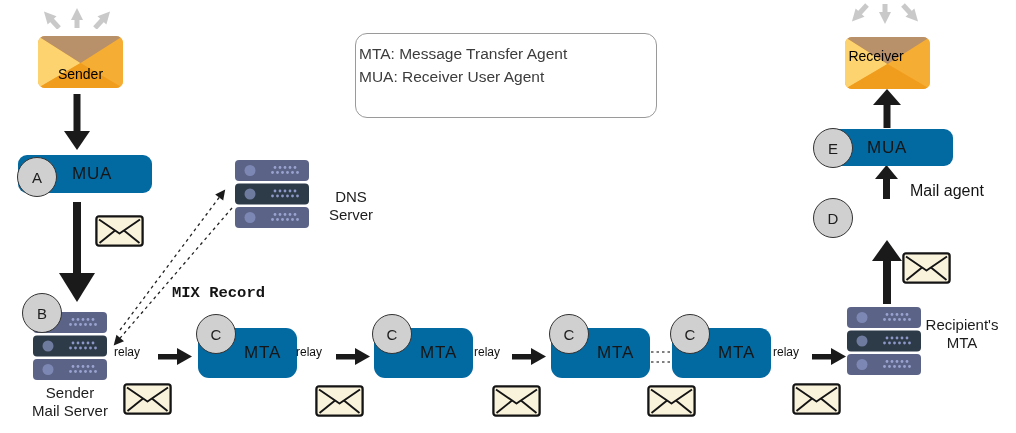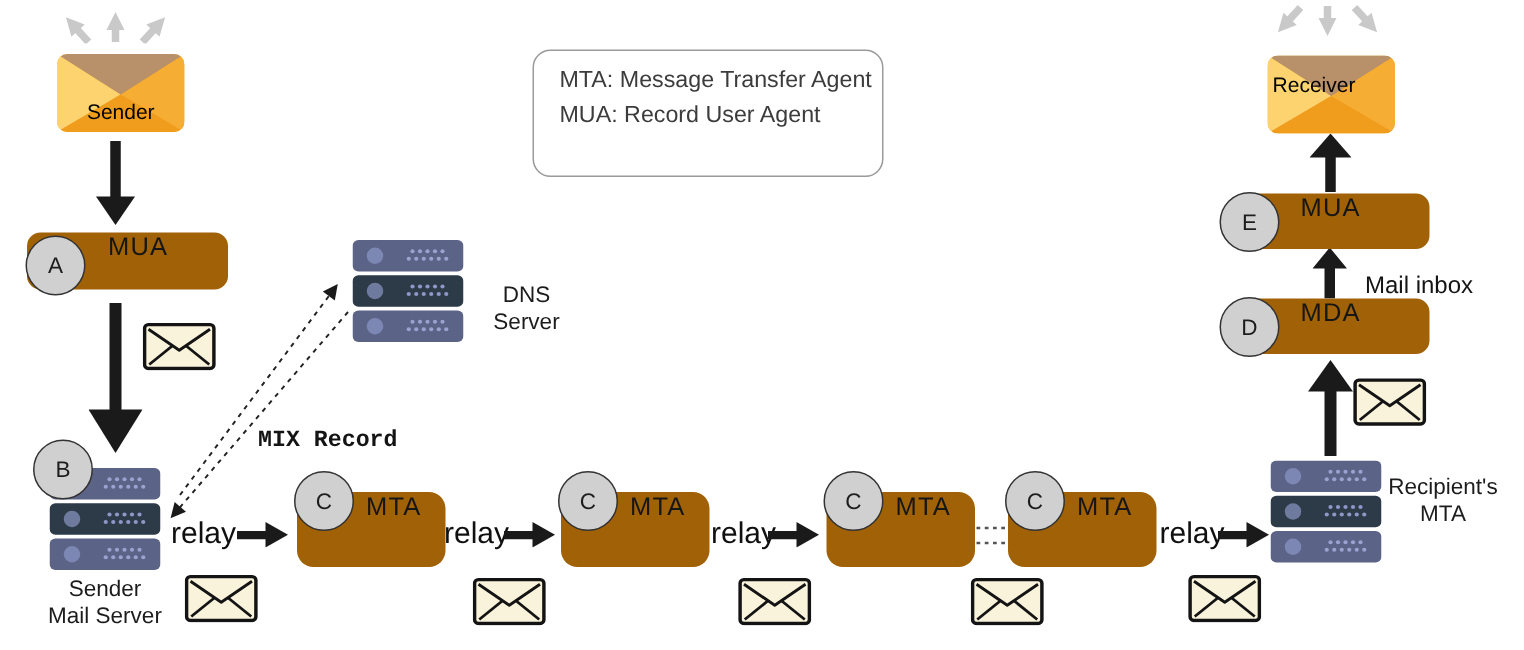--- a/index.html
+++ b/index.html
@@ -1,27 +1,27 @@
 <!DOCTYPE html>
 <html><head>
 <meta charset="utf-8">
 <style>
   html,body{margin:0;padding:0;}
   body{font-family:"Liberation Sans","DejaVu Sans",sans-serif;background:#fff;}
   .canvas{position:relative;width:1016px;height:433px;background:#ffffff;overflow:hidden;}
   .abs{position:absolute;}
-  .agent-box{position:absolute;background:#a16207;border-radius:9px;display:flex;box-sizing:border-box;}
+  .agent-box{position:absolute;background:#0369a1;border-radius:9px;display:flex;align-items:center;box-sizing:border-box;}
   .agent-label{font-size:17px;font-weight:500;letter-spacing:.8px;color:#161616;}
   .badge{position:absolute;width:40px;height:40px;border-radius:50%;background:#d0d0d0;border:1.5px solid #333;display:flex;align-items:center;justify-content:center;font-size:15px;color:#1d1d1d;box-sizing:border-box;z-index:6;}
   .node-label{position:absolute;text-align:center;font-size:15px;line-height:17.5px;color:#1c1c1c;white-space:pre-line;}
   .env-label{position:absolute;text-align:center;font-size:14px;font-weight:500;color:#000;z-index:4;}
-  .relay-label{position:absolute;font-size:20px;color:#101010;}
+  .relay-label{position:absolute;font-size:12px;color:#101010;}
   .annot{position:absolute;font-size:15px;color:#141414;}
   .annot-bold{font-weight:600;font-size:15.5px;font-family:Liberation Mono, monospace;}
-  .legend{position:absolute;left:355px;top:33px;width:234px;height:85px;border:1.6px solid #9a9a9a;border-radius:12px;box-sizing:border-box;padding:9px 0 0 17px;}
+  .legend{position:absolute;left:355px;top:33px;width:302px;height:85px;border:1.6px solid #9a9a9a;border-radius:12px;box-sizing:border-box;padding:9px 0 0 3px;}
   .legend div{font-size:15.5px;line-height:22.5px;color:#3c3c3c;}
   svg{display:block;}
 </style>
 </head>
 <body>
 
 <div class="canvas">
 
   <svg width="0" height="0" style="position:absolute" aria-hidden="true">
     <defs>
@@ -132,21 +132,21 @@
 
   <svg class="abs" style="left:235px;top:160px;z-index:2" width="74" height="70">
       <use href="#server-stack"></use>
     </svg>
   <div class="node-label" style="left:319px;top:188px;width:64px">DNS
 Server</div>
   <div class="annot annot-bold" style="left:172px;top:284px">MIX Record</div>
 
   <div class="legend">
     <div>MTA: Message Transfer Agent</div>
-    <div>MUA: Record User Agent</div>
+    <div>MUA: Receiver User Agent</div>
   </div>
 
   <div class="relay-label" style="left:114px;top:345px">relay</div>
   <svg class="abs" style="left:158px;top:348px" width="34" height="17" fill="#1a1a1a">
     <rect x="0" y="6" width="20" height="5.5"></rect>
       <polygon points="19,0 34,8.5 19,17"></polygon>
   </svg>
   <svg class="abs" style="left:123px;top:383px" width="49" height="32">
       <use href="#msg-env"></use>
     </svg>
@@ -217,32 +217,29 @@
 MTA</div>
 
   <svg class="abs" style="left:872px;top:240px" width="30" height="64" fill="#1a1a1a">
     <polygon points="15,0 30,21 0,21"></polygon>
       <rect x="11" y="20" width="8" height="44"></rect>
   </svg>
   <svg class="abs" style="left:902px;top:252px;z-index:3" width="49" height="32">
       <use href="#msg-env"></use>
     </svg>
 
-  <div class="agent-box" style="left:823px;top:199px;width:130px;height:37px;padding-left:44px">
-    <span class="agent-label">MDA</span>
-  </div>
   <div class="badge" style="left:813px;top:198px">
       <span>D</span>
     </div>
 
   <svg class="abs" style="left:875px;top:165px" width="23" height="34" fill="#1a1a1a">
     <polygon points="11.5,0 23,14 0,14"></polygon>
       <rect x="8" y="13" width="7" height="21"></rect>
   </svg>
-  <div class="annot" style="left:910px;top:182px;font-size:16px">Mail inbox</div>
+  <div class="annot" style="left:910px;top:182px;font-size:16px">Mail agent</div>
 
   <div class="agent-box" style="left:823px;top:129px;width:130px;height:37px;padding-left:44px">
     <span class="agent-label">MUA</span>
   </div>
   <div class="badge" style="left:813px;top:128px">
       <span>E</span>
     </div>
 
   <svg class="abs" style="left:873px;top:89px" width="28" height="39" fill="#1a1a1a">
     <polygon points="14,0 28,16 0,16"></polygon>

